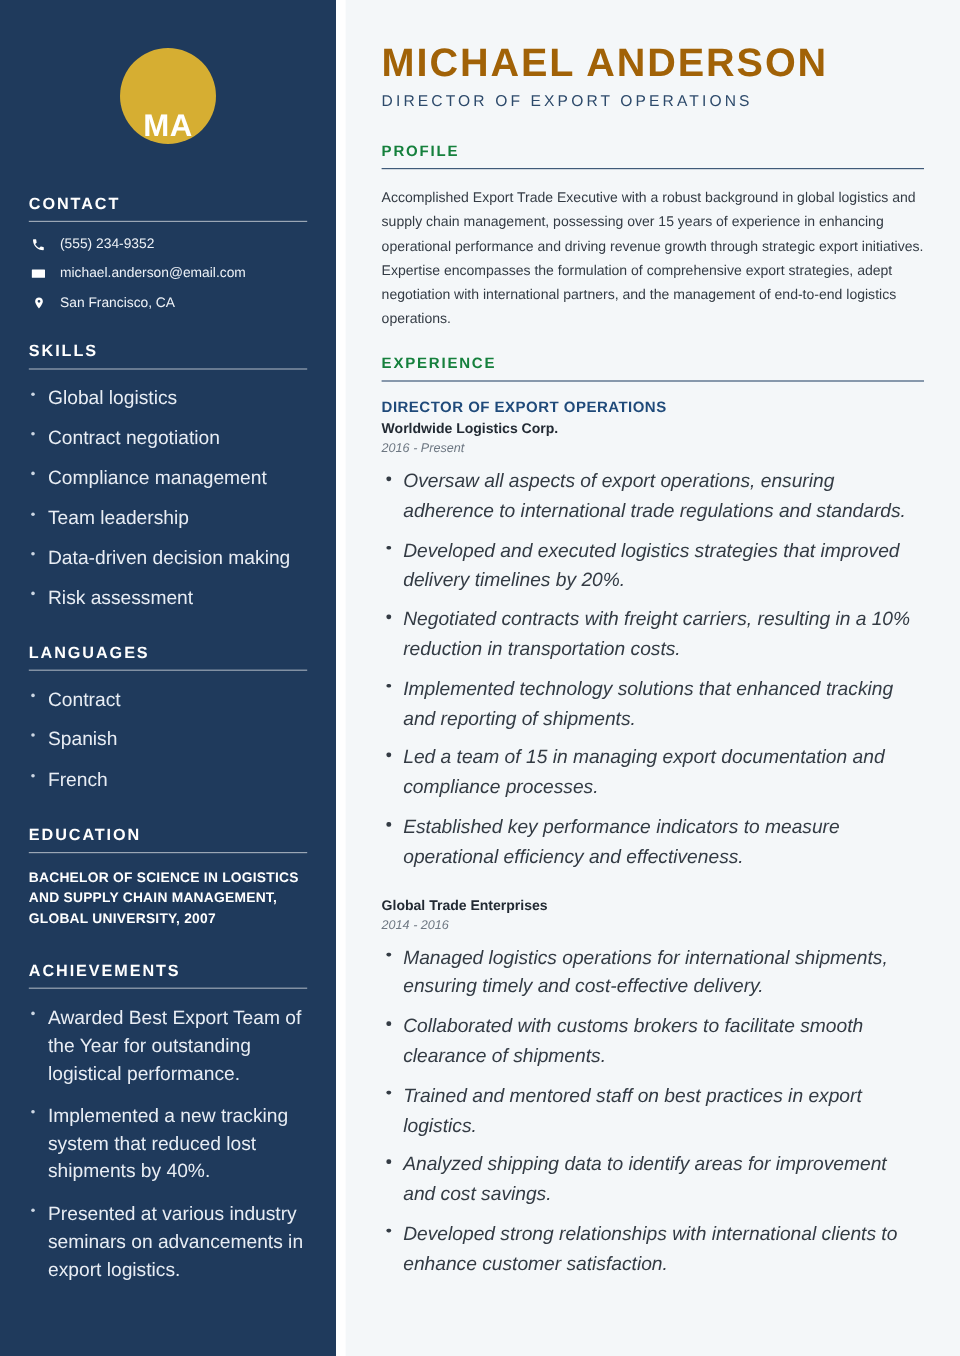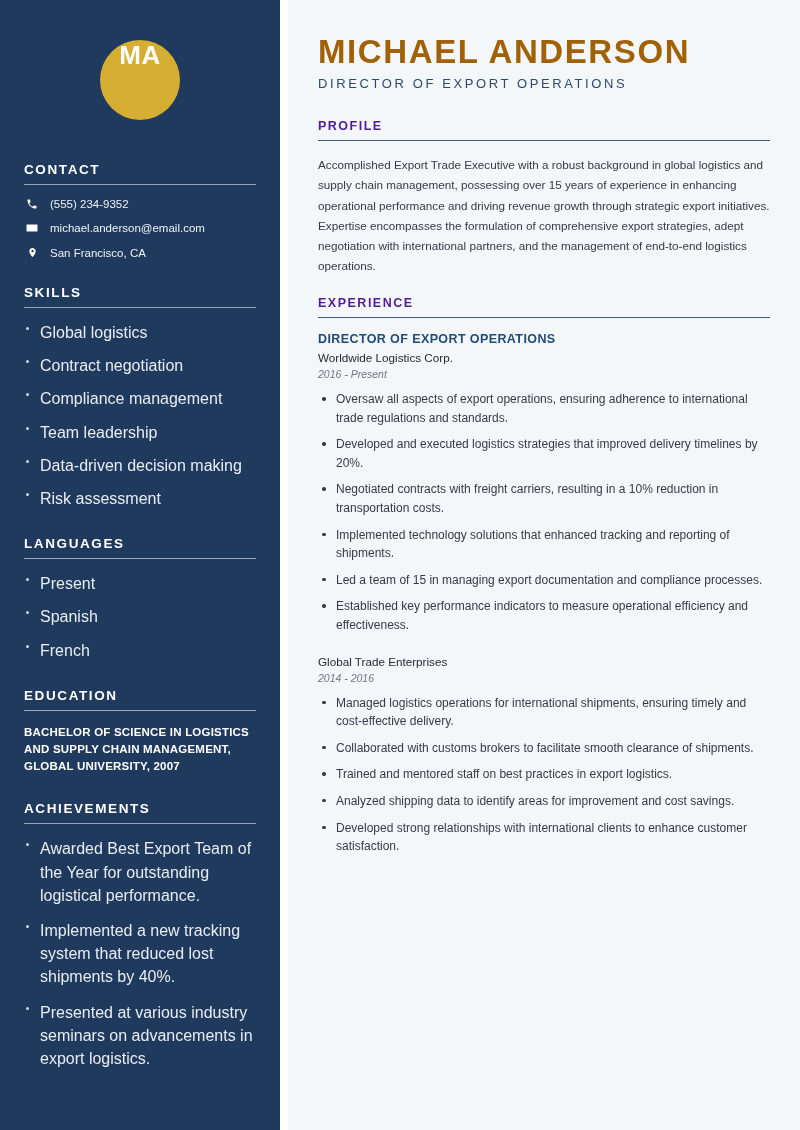--- a/index.html
+++ b/index.html
@@ -36,21 +36,21 @@
     justify-content: center;
     padding-top: 40px;
     padding-bottom: 42px;
   }
   .avatar {
     width: 80px;
     height: 80px;
     border-radius: 50%;
     background: #d6ae32;
     display: flex;
-    align-items: flex-start;
+    align-items: flex-end;
     justify-content: center;
     color: #ffffff;
     font-size: 26px;
     font-weight: bold;
     letter-spacing: 0.5px;
   }
 
   .side-section { margin-bottom: 26px; }
   .side-heading {
     font-size: 13.5px;
@@ -139,21 +139,21 @@
     letter-spacing: 2.6px;
     color: #2d4a6b;
     margin: 0 0 28px 0;
   }
 
   .main-section { margin-bottom: 20px; }
   .main-heading {
     font-size: 12.5px;
     font-weight: bold;
     letter-spacing: 1.5px;
-    color: #4c1d95;
+    color: #15803d;
     margin: 0 0 7px 0;
   }
   .main-rule {
     height: 1px;
     background: #3f5a79;
     margin-bottom: 14px;
   }
 
   .profile-text {
     font-size: 11.7px;
@@ -166,38 +166,39 @@
   .job:last-child { margin-bottom: 0; }
   .job-title {
     font-size: 12.5px;
     font-weight: bold;
     letter-spacing: 0.4px;
     color: #1f4a7a;
     margin: 0 0 5px 0;
   }
   .job-company {
     font-size: 11.7px;
-    font-weight: normal;
+    font-weight: bold;
     color: #222a33;
     margin: 0 0 4px 0;
   }
   .job-dates {
     font-size: 10.5px;
     font-style: italic;
     color: #6d7782;
     margin: 0 0 10px 0;
   }
   .job-bullets { list-style: none; margin: 0; padding: 0; }
   .job-bullets li {
     position: relative;
     padding-left: 18px;
     margin-bottom: 8px;
-    font-size: 12px;
+    font-size: 16px;
     line-height: 1.55;
     color: #333b44;
+    font-style: italic;
   }
   .job-bullets li::before {
     content: "";
     position: absolute;
     left: 4px;
     top: 7px;
     width: 3.5px;
     height: 3.5px;
     border-radius: 50%;
     background: #333b44;
@@ -257,21 +258,21 @@
         <li class="bullet-item">Team leadership</li>
         <li class="bullet-item">Data-driven decision making</li>
         <li class="bullet-item">Risk assessment</li>
       </ul>
     </section>
 
     <section class="side-section">
       <h2 class="side-heading">LANGUAGES</h2>
       <div class="side-rule"></div>
       <ul class="bullet-list">
-        <li class="bullet-item">Present</li>
+        <li class="bullet-item">Contract</li>
         <li class="bullet-item">Spanish</li>
         <li class="bullet-item">French</li>
       </ul>
     </section>
 
     <section class="side-section">
       <h2 class="side-heading">EDUCATION</h2>
       <div class="side-rule"></div>
       <div class="edu-text">BACHELOR OF SCIENCE IN LOGISTICS AND SUPPLY CHAIN MANAGEMENT, GLOBAL UNIVERSITY, 2007</div>
     </section>

